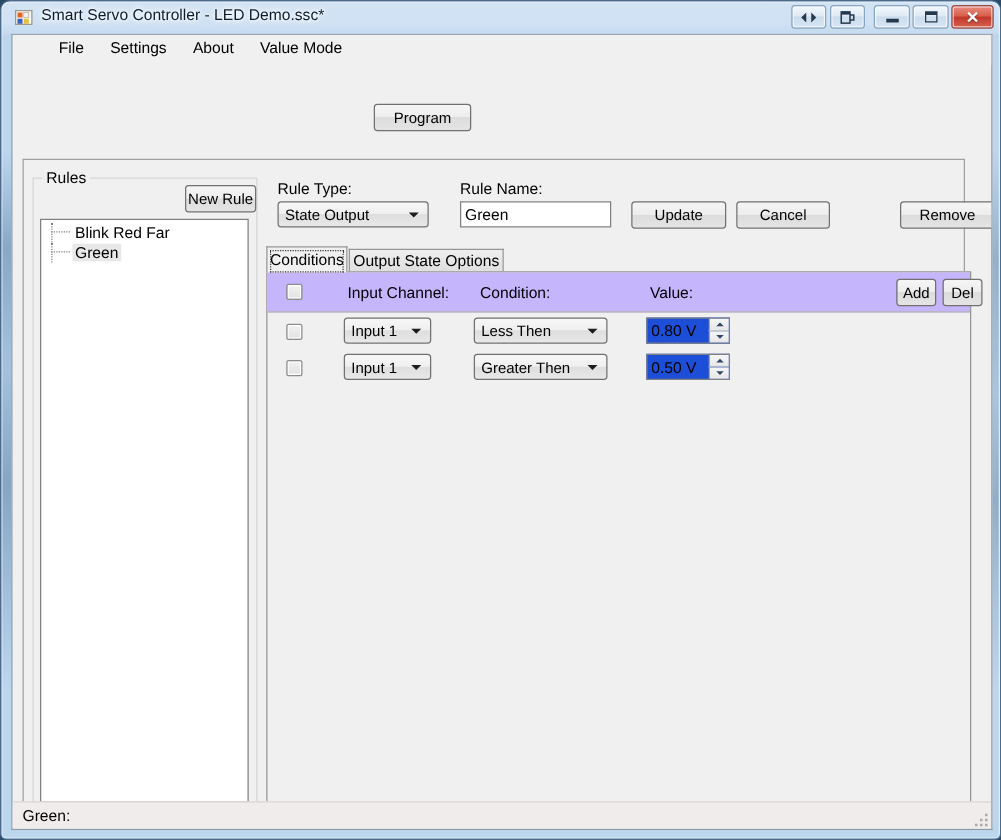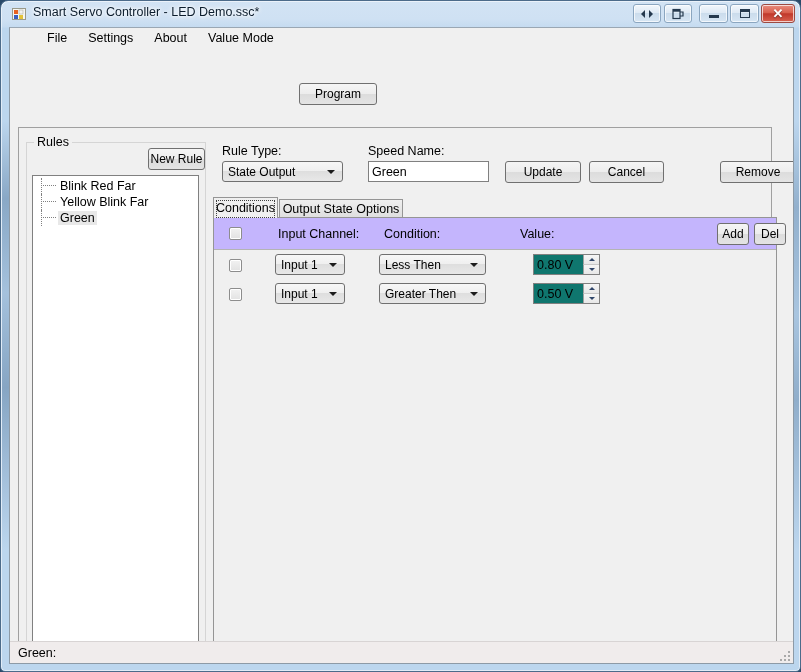--- a/index.html
+++ b/index.html
@@ -330,24 +330,24 @@
 
   
   .cond-row { position: absolute; left: 0; width: 562px; height: 29px; }
   #cond-row-0 { top: 34px; }
   #cond-row-1 { top: 63px; }
   .row-checkbox { position: absolute; left: 15px; top: 7px; }
   .row-combo-channel { left: 61px; top: 2px; width: 70px; height: 21px; }
   .row-combo-condition { left: 165px; top: 2px; width: 107px; height: 21px; }
 
   .spinbox {
-    position: absolute; left: 319px; top: 2px; width: 67px; height: 21px;
+    position: absolute; left: 303px; top: 2px; width: 67px; height: 21px;
     box-sizing: border-box;
     border: 1px solid #808080;
-    background: #0f766e;
+    background: #1d4ed8;
     display: flex; align-items: center;
     font-size: 12.5px; color: #000;
     padding-left: 3px;
   }
   .spin-btns {
     position: absolute; right: 0px; top: 0px; width: 16px; height: 19px;
     display: flex; flex-direction: column;
   }
   .spin-up, .spin-dn {
     flex: 1;
@@ -462,42 +462,37 @@
         <div id="rules-group-border"></div>
         <div id="rules-group-label">Rules</div>
         <div class="btn" id="new-rule-button">New Rule</div>
 
         <div id="rules-listbox">
           <div class="tree-row" style="margin-top:2px;">
             <span class="tree-vline"></span>
             <span class="tree-dash"></span>
             <span class="tree-label">Blink Red Far</span>
           </div>
-          <div class="tree-row">
-            <span class="tree-vline"></span>
-            <span class="tree-dash"></span>
-            <span class="tree-label">Yellow Blink Far</span>
-          </div>
           <div class="tree-row selected">
             <span class="tree-vline"></span>
             <span class="tree-dash"></span>
             <span class="tree-label">Green</span>
           </div>
         </div>
       </div>
 
       <div id="detail-panel">
 
         <div class="field-label" id="rule-type-label">Rule Type:</div>
         <div class="combo" id="rule-type-combo">
           <span>State Output</span>
           <span class="combo-arrow"></span>
         </div>
 
-        <div class="field-label" id="rule-name-label">Speed Name:</div>
+        <div class="field-label" id="rule-name-label">Rule Name:</div>
         <div class="textbox" id="rule-name-input" placeholder="">Green</div>
 
         <div class="btn" id="update-button">Update</div>
         <div class="btn" id="cancel-button">Cancel</div>
         <div class="btn" id="remove-button">Remove</div>
 
         <div id="inner-tab-strip">
           <div class="itab active" id="tab-conditions">
             <span>Conditions</span>
             <span class="focus-rect"></span>

